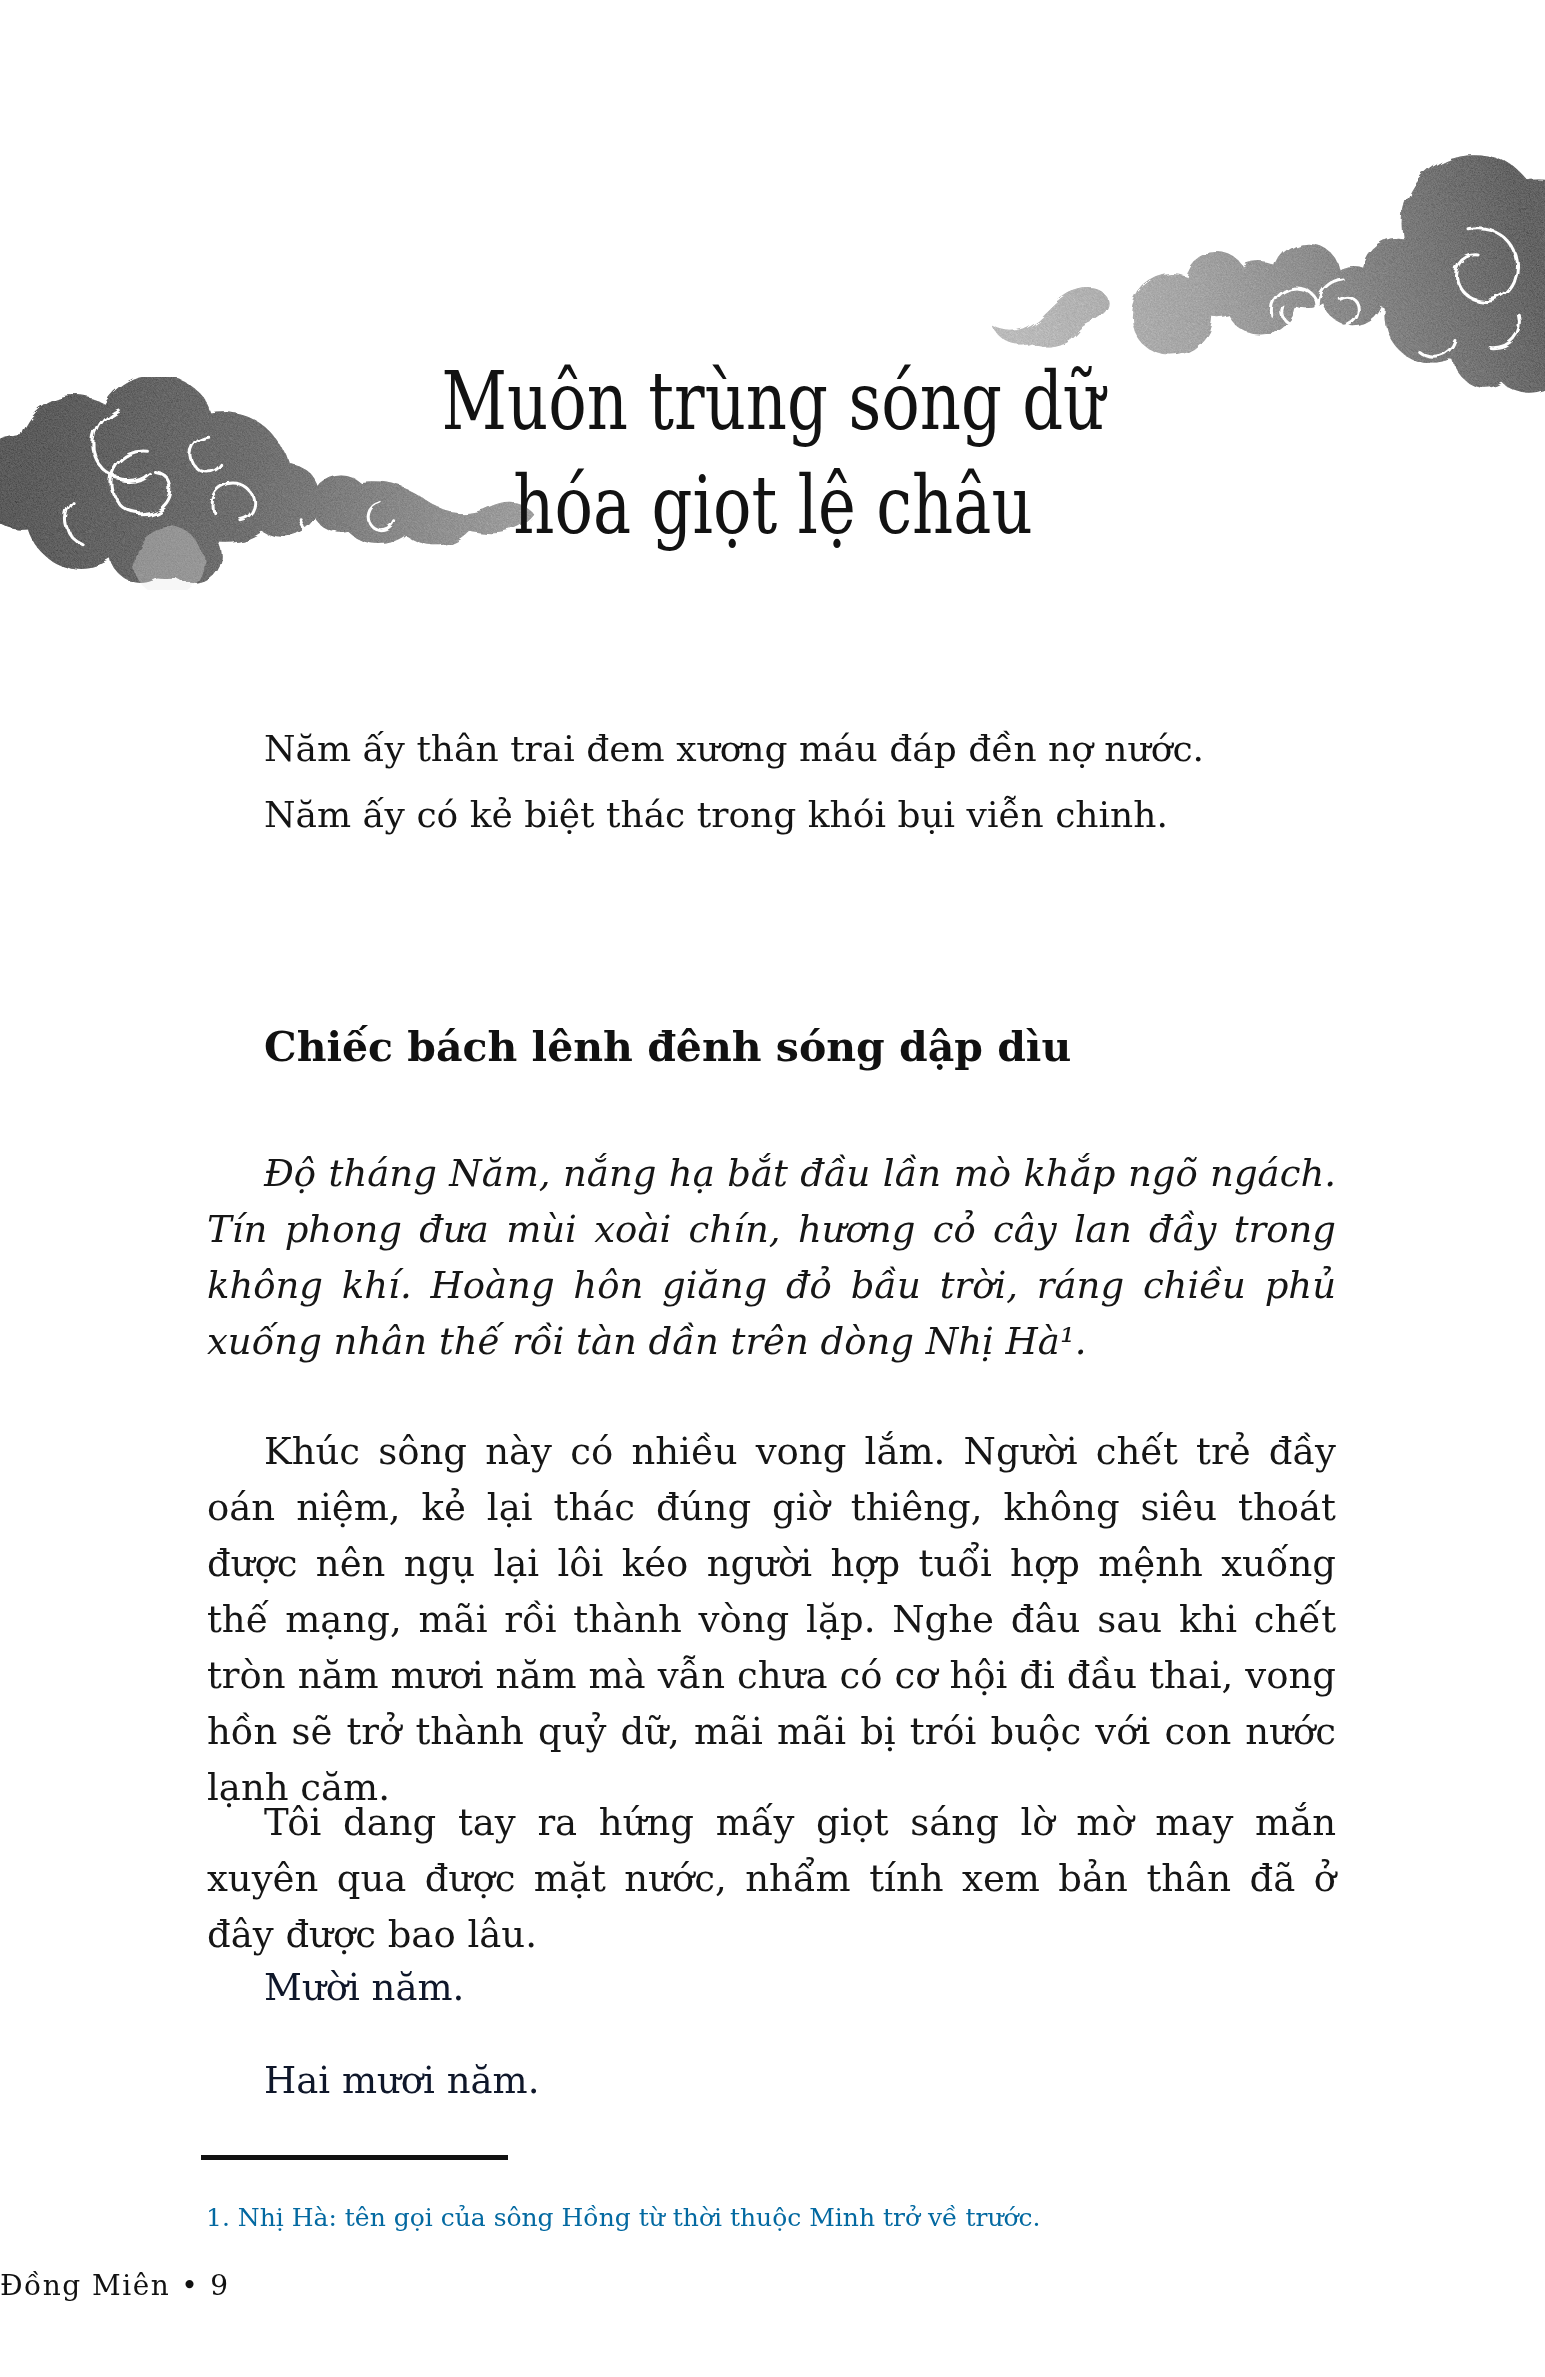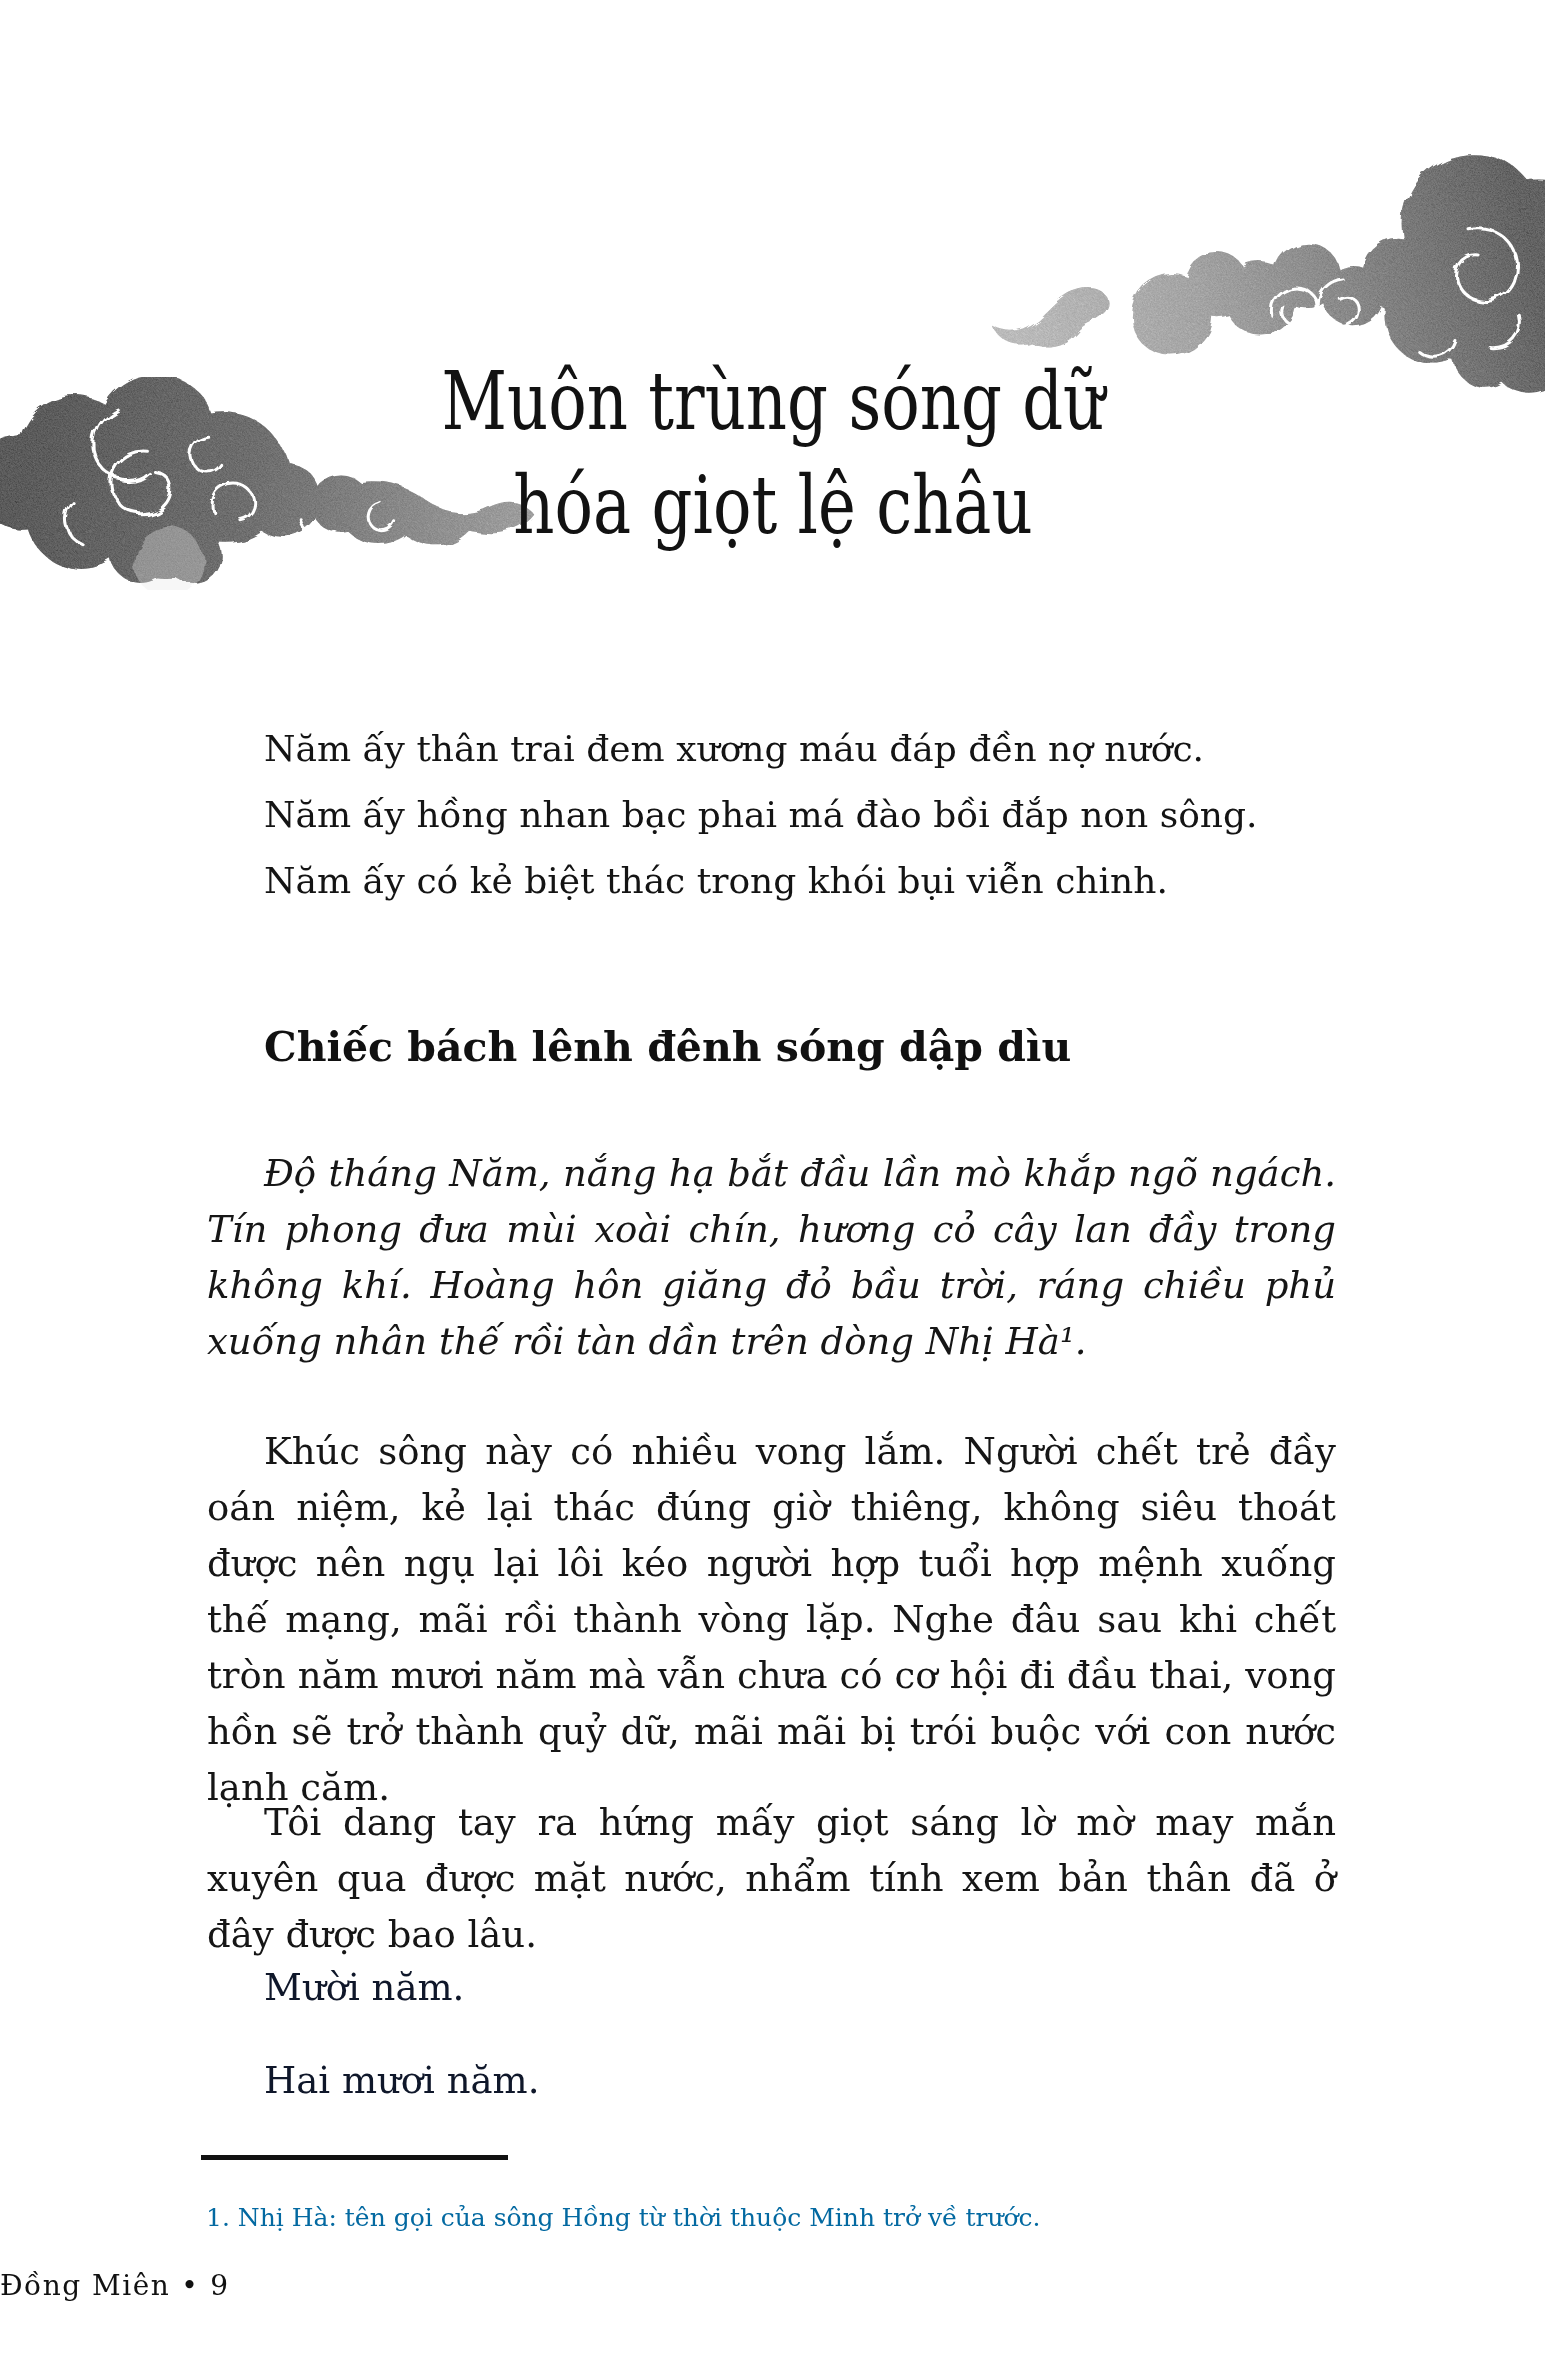--- a/index.html
+++ b/index.html
@@ -219,21 +219,20 @@
   </g>
 </svg>
 
 <h1 class="chapter-title">
   <span class="line">Muôn trùng sóng dữ</span>
   <span class="line">hóa giọt lệ châu</span>
 </h1>
 
 <div class="poem">
   <div>Năm ấy thân trai đem xương máu đáp đền nợ nước.</div>
-  <div>Năm ấy hồng nhan bạc phai má đào bồi đắp non sông.</div>
   <div>Năm ấy có kẻ biệt thác trong khói bụi viễn chinh.</div>
 </div>
 
 <h2 class="section-heading">Chiếc bách lênh đênh sóng dập dìu</h2>
 
 <p id="par-1" class="body-par">Độ tháng Năm, nắng hạ bắt đầu lần mò khắp ngõ ngách. Tín phong đưa mùi xoài chín, hương cỏ cây lan đầy trong không khí. Hoàng hôn giăng đỏ bầu trời, ráng chiều phủ xuống nhân thế rồi tàn dần trên dòng Nhị Hà¹.</p>
 <p id="par-2" class="body-par">Khúc sông này có nhiều vong lắm. Người chết trẻ đầy oán niệm, kẻ lại thác đúng giờ thiêng, không siêu thoát được nên ngụ lại lôi kéo người hợp tuổi hợp mệnh xuống thế mạng, mãi rồi thành vòng lặp. Nghe đâu sau khi chết tròn năm mươi năm mà vẫn chưa có cơ hội đi đầu thai, vong hồn sẽ trở thành quỷ dữ, mãi mãi bị trói buộc với con nước lạnh căm.</p>
 <p id="par-3" class="body-par">Tôi dang tay ra hứng mấy giọt sáng lờ mờ may mắn xuyên qua được mặt nước, nhẩm tính xem bản thân đã ở đây được bao lâu.</p>
 <p id="par-4" class="short-par">Mười năm.</p>
 <p id="par-5" class="short-par">Hai mươi năm.</p>

